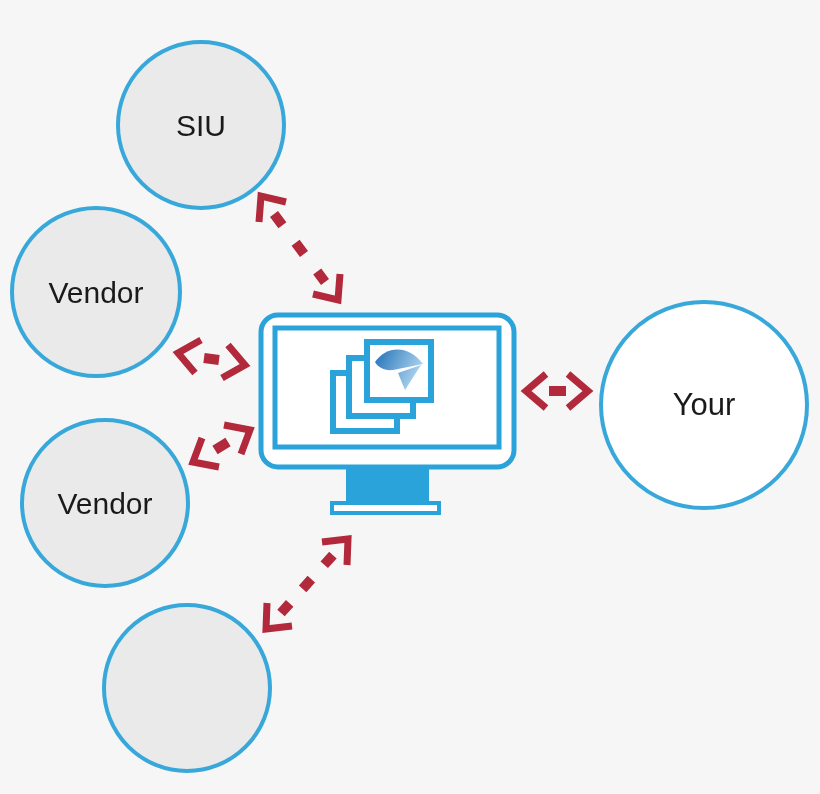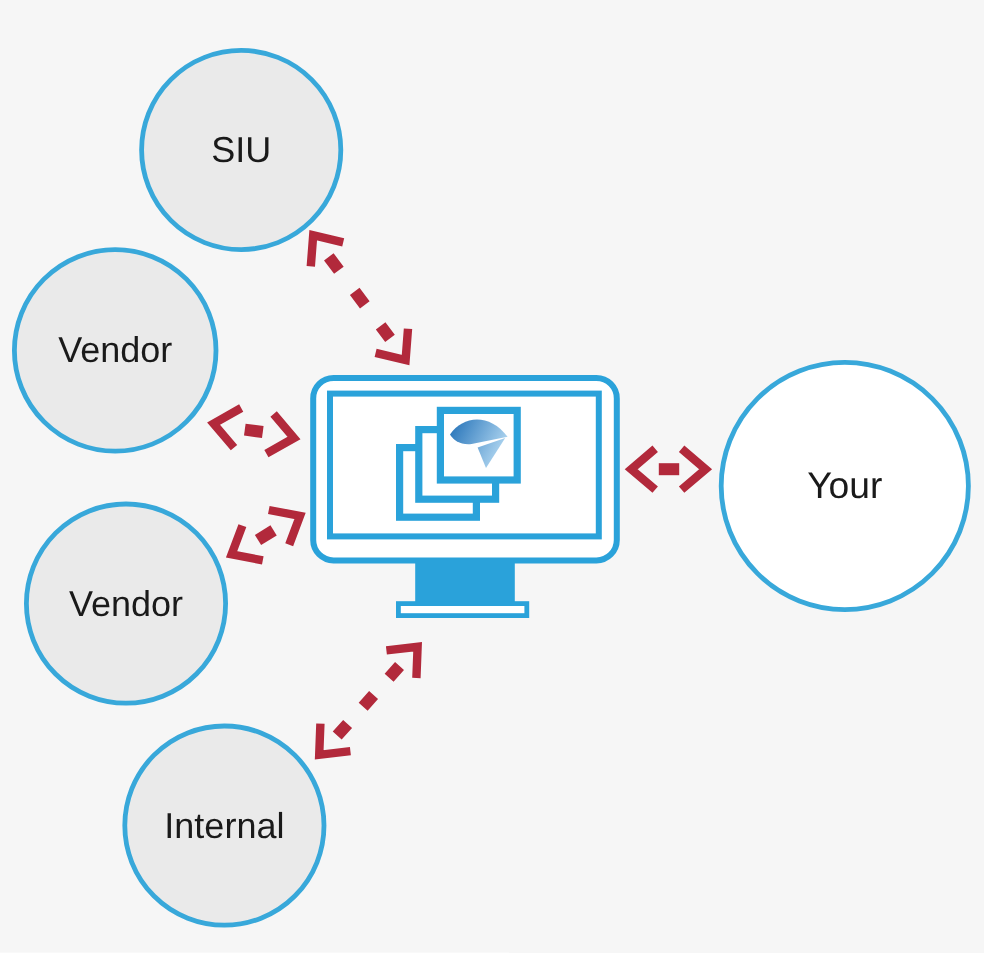--- a/index.html
+++ b/index.html
@@ -147,20 +147,19 @@
 
   <div class="node" id="node-vendor-top">
     <span>Vendor</span>
   </div>
 
   <div class="node" id="node-vendor-bottom">
     <span>Vendor</span>
   </div>
 
   <div class="node" id="node-internal">
-    <span>Internal</span>
   </div>
 
   <div class="node" id="node-org">
     <span>Your</span>
   </div>
 
 </div>
 
 </body></html>

